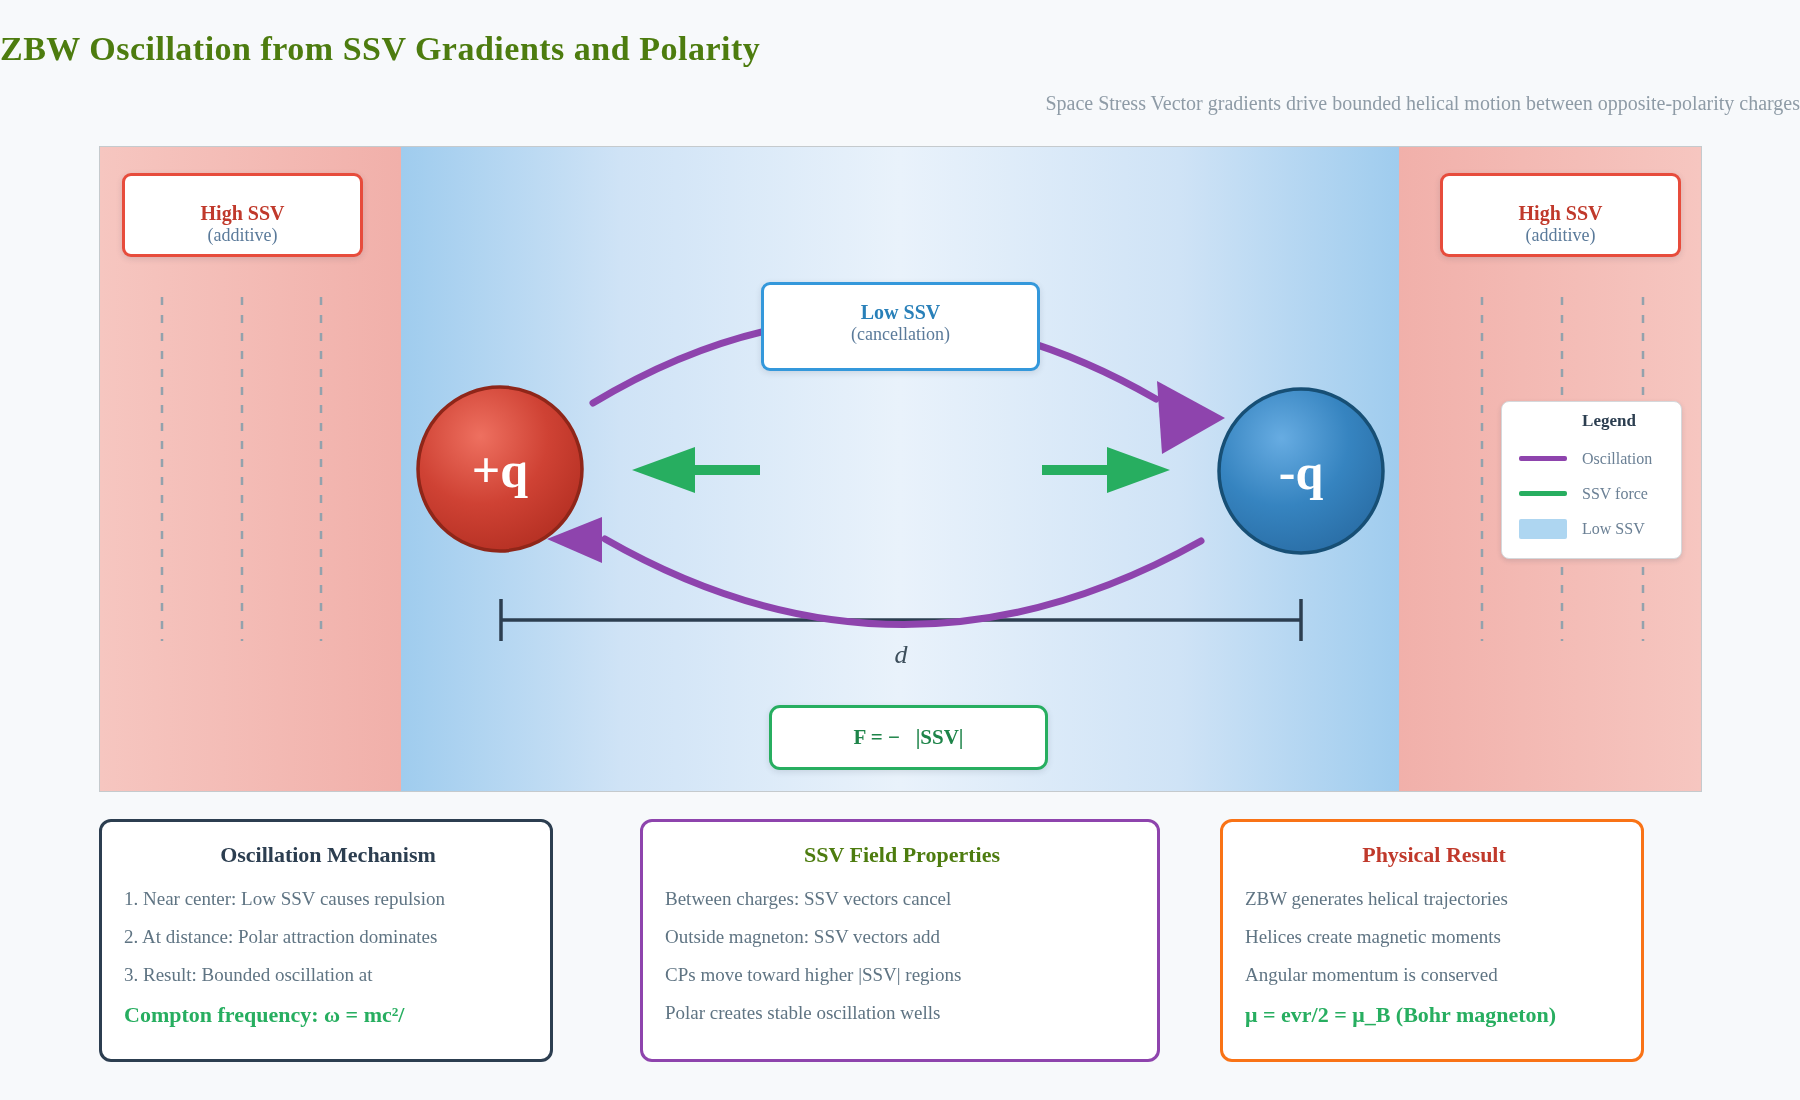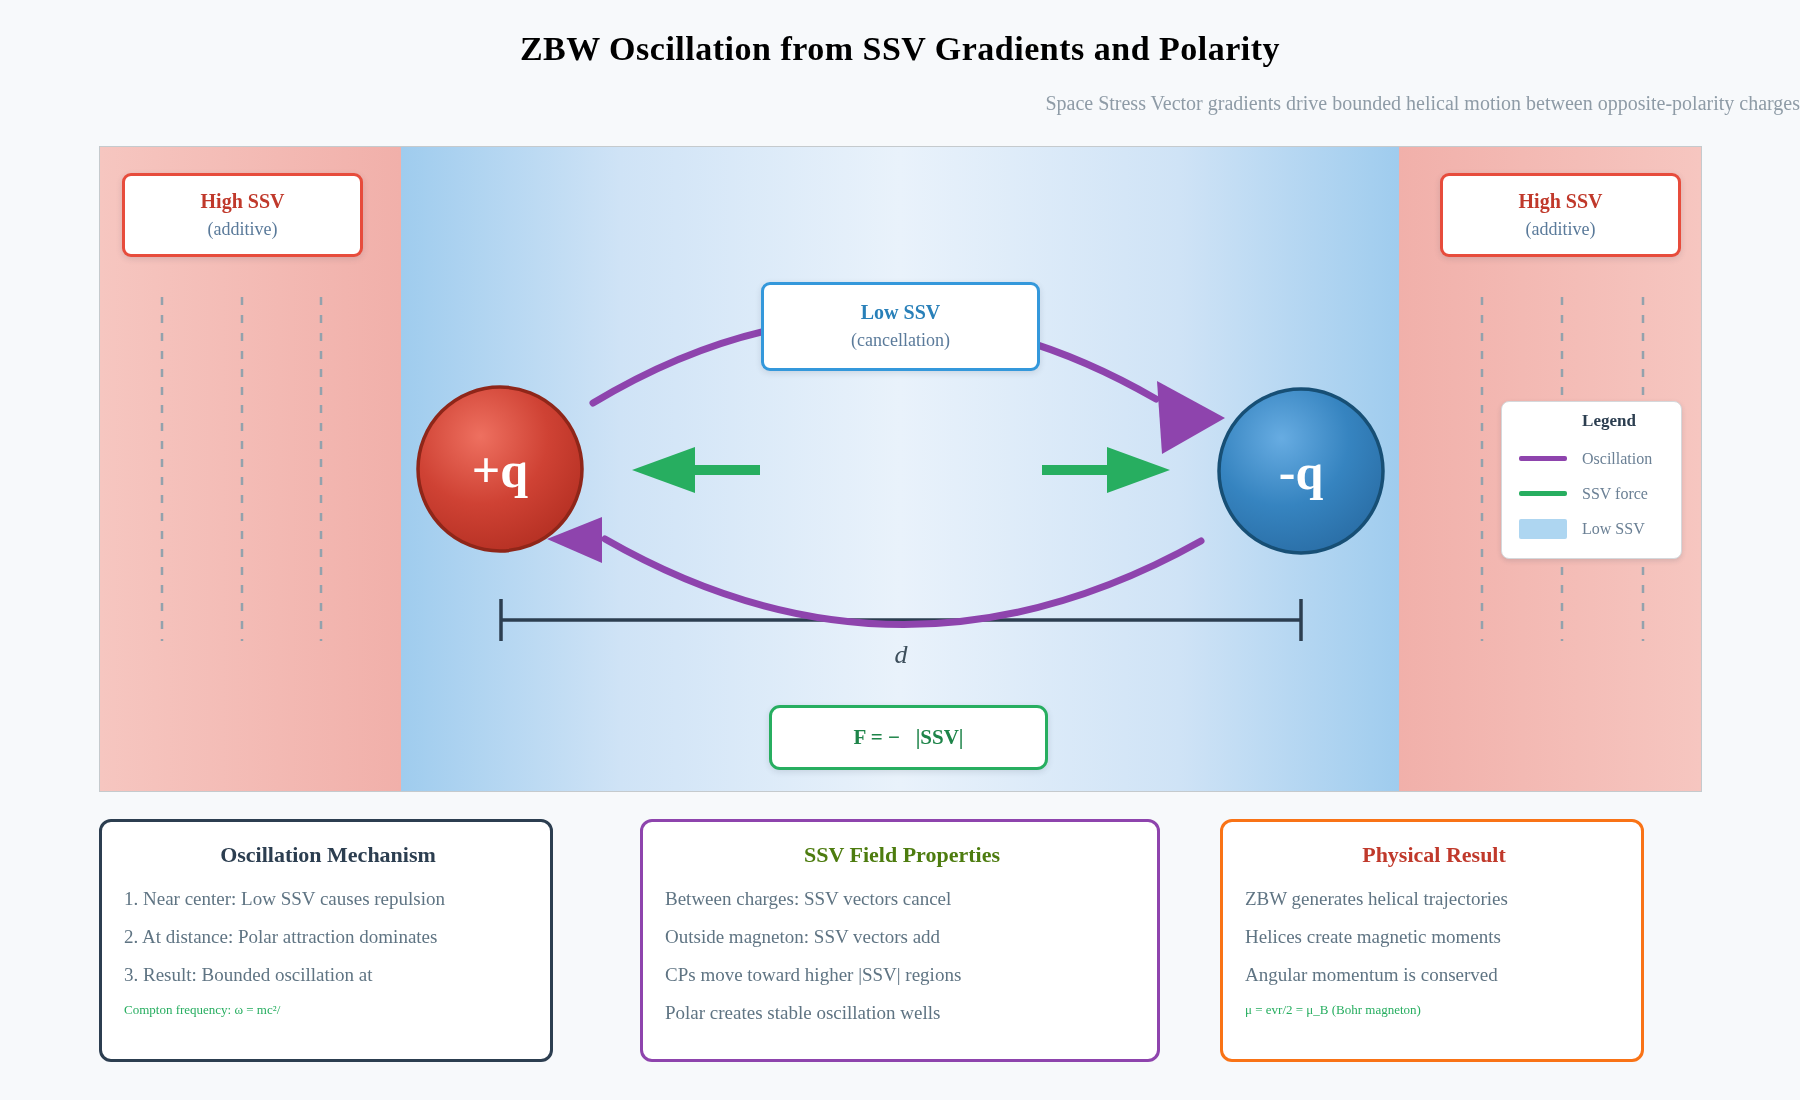--- a/index.html
+++ b/index.html
@@ -2,22 +2,22 @@
 <html><head>
 <meta charset="utf-8">
 <style>
   html,body{margin:0;padding:0;}
   body{
     width:1800px;height:1100px;position:relative;overflow:hidden;
     background:#f7f9fb;
     font-family:"Liberation Serif","DejaVu Serif",serif;
   }
   .page-title{
-    position:absolute;top:30px;left:0;width:100%;text-align:center;
-    font-size:34px;font-weight:bold;color:#000000;letter-spacing:.5px;
+    position:absolute;top:30px;left:0;width:100%;
+    font-size:34px;font-weight:bold;color:#4d7c0f;letter-spacing:.5px;
   }
   .page-subtitle{
     position:absolute;top:92px;left:0;width:100%;text-align:right;
     font-size:20px;color:#8e9ba6;
   }
   .stage{
     position:absolute;left:99px;top:146px;width:1601px;height:644px;
     border:1px solid #c5cacd;background:#fff;
   }
   .region{position:absolute;top:0;height:644px;}
@@ -25,23 +25,23 @@
   .region-center{left:301px;width:998px;
     background:linear-gradient(90deg,#9fccee 0%,#cfe3f6 22%,#e9f2fb 50%,#cfe3f6 78%,#9fccee 100%);}
   .region-right{left:1299px;width:302px;background:linear-gradient(90deg,#f1b0aa 0%,#f6c6c0 100%);}
   svg.overlay{position:absolute;left:0;top:0;}
 
   .label-box{
     position:absolute;background:#ffffff;border-radius:9px;text-align:center;
     box-shadow:0 2px 6px rgba(40,60,80,.14);
   }
   .label-box .box-title{font-weight:bold;font-size:20px;}
-  .label-box .box-note{font-size:18px;color:#5a7a9a;margin-top:6px;}
+  .label-box .box-note{font-size:18px;color:#5a7a9a;}
   .high-ssv{border:3px solid #e74c3c;width:241px;height:84px;padding-top:14px;box-sizing:border-box;}
-  .high-ssv .box-title{color:#c0392b;}
+  .high-ssv .box-title{color:#c0392b;margin-top:12px;}
   .high-ssv-left{left:22px;top:26px;}
   .high-ssv-right{left:1340px;top:26px;}
   .low-ssv{border:3px solid #3498db;width:279px;height:89px;left:661px;top:135px;padding-top:16px;box-sizing:border-box;}
   .low-ssv .box-title{color:#2980b9;}
   .formula-box{
     border:3px solid #27ae60;width:279px;height:65px;left:661px;top:558px;
     display:flex;align-items:center;justify-content:center;box-sizing:border-box;border-radius:11px;margin-left:8px;
   }
   .formula-text{font-size:21px;font-weight:bold;color:#1e8449;white-space:pre;}
 
@@ -64,21 +64,21 @@
     box-sizing:border-box;padding:20px 18px 0 22px;
   }
   .panel-1{left:99px;width:454px;border:3px solid #2c3e50;}
   .panel-2{left:640px;width:520px;border:3px solid #8e44ad;}
   .panel-3{left:1220px;width:424px;border:3px solid #f97316;}
   .panel-title{text-align:center;font-size:22px;font-weight:bold;margin-bottom:20px;}
   .panel-1 .panel-title{color:#2c3e50;}
   .panel-2 .panel-title{color:#4d7c0f;text-align:center;}
   .panel-3 .panel-title{color:#c0392b;}
   .panel-item{font-size:19px;color:#5f7483;margin-bottom:16px;}
-  .panel-highlight{font-size:13px;font-weight:normal;color:#27ae60;margin-bottom:16px;}
+  .panel-highlight{font-size:22px;font-weight:bold;color:#27ae60;margin-bottom:16px;}
   .panel-item:empty,.panel-highlight:empty{display:none;}
 </style>
 </head>
 <body>
 
 <div class="page-title">ZBW Oscillation from SSV Gradients and Polarity</div>
 <div class="page-subtitle">Space Stress Vector gradients drive bounded helical motion between opposite-polarity charges</div>
 
 <div class="stage">
   <div class="region region-left"></div>

